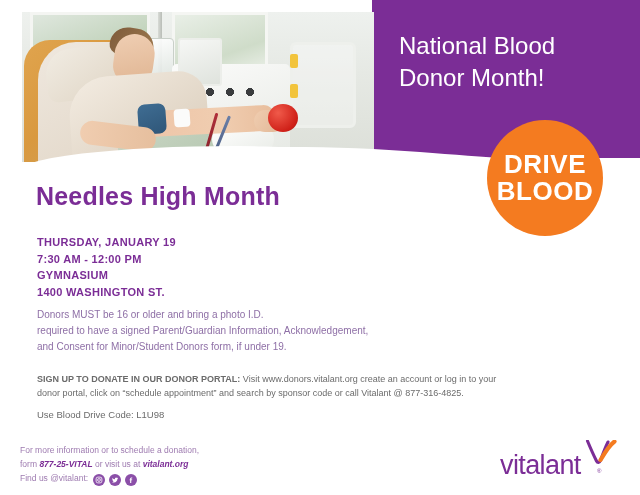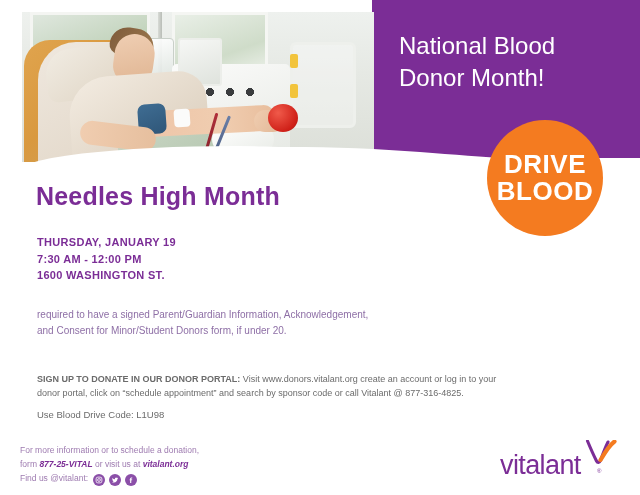--- a/index.html
+++ b/index.html
@@ -378,26 +378,28 @@
   <div class="badge">
     <span>DRIVE</span>
     <span>BLOOD</span>
   </div>
 
   <div class="org-name">Needles High Month</div>
 
   <div class="details">
     <div>THURSDAY, JANUARY 19</div>
     <div>7:30 AM - 12:00 PM</div>
-    <div>1600 WASHINGTON ST.</div>
+    <div>GYMNASIUM</div>
+    <div>1400 WASHINGTON ST.</div>
   </div>
 
   <div class="eligibility">
+    <div>Donors MUST be 16 or older and bring a photo I.D.</div>
     <div>required to have a signed Parent/Guardian Information, Acknowledgement,</div>
-    <div>and Consent for Minor/Student Donors form, if under 20.</div>
+    <div>and Consent for Minor/Student Donors form, if under 19.</div>
   </div>
 
   <div class="portal"><span class="portal-strong">SIGN UP TO DONATE IN OUR DONOR PORTAL:</span><span> Visit www.donors.vitalant.org create an account or log in to your donor portal, click on “schedule appointment” and search by sponsor code or call Vitalant @ 877-316-4825.</span></div>
 
   <div class="code">Use Blood Drive Code: L1U98</div>
 
   <div class="footer">
     <div>For more information or to schedule a donation,</div>
     <div><span>form </span><b>877-25-VITAL</b><span> or visit us at </span><b>vitalant.org</b></div>
     <div><span>Find us @vitalant:</span><span class="social">

